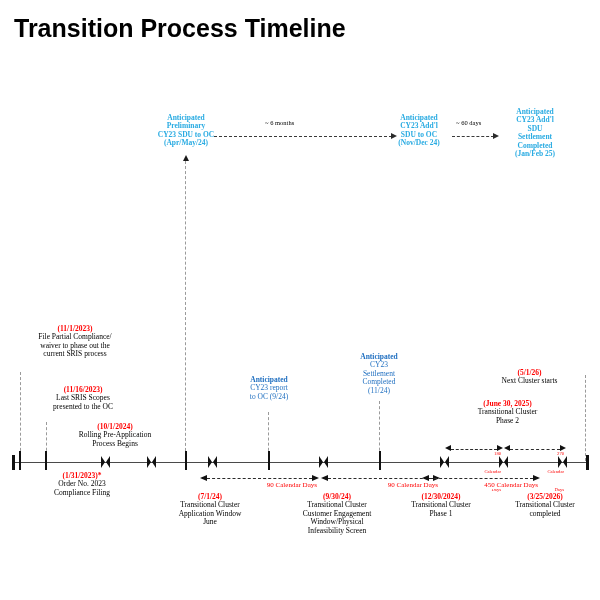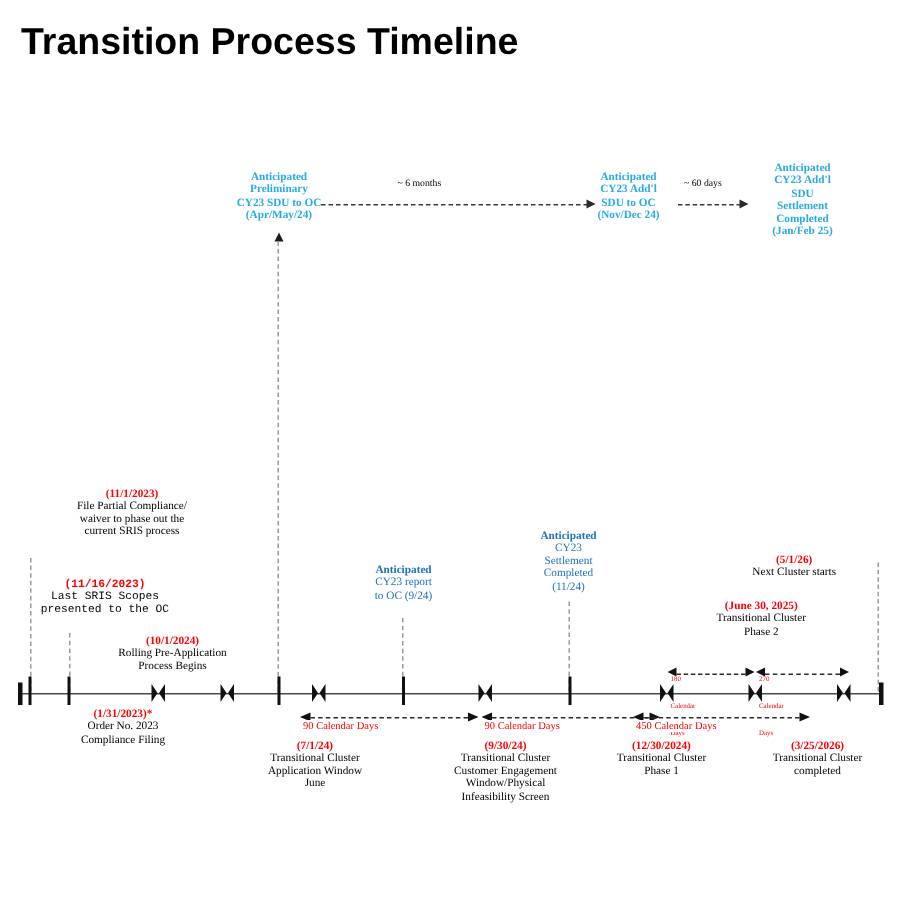--- a/index.html
+++ b/index.html
@@ -72,21 +72,21 @@
   .cspan .line{position:absolute;top:5px;left:7px;right:7px;height:0;
                border-top:1.2px dashed #2a2a2a;}
   .cspan .la{position:absolute;left:0;top:1.6px;width:0;height:0;
              border-right:7px solid #111;
              border-top:3.7px solid transparent;
              border-bottom:3.7px solid transparent;}
   .cspan .ra{position:absolute;right:0;top:1.6px;width:0;height:0;
              border-left:7px solid #111;
              border-top:3.7px solid transparent;
              border-bottom:3.7px solid transparent;}
-  .cspan .lblwrap{position:absolute;left:0;right:0;top:0px;text-align:left;}
+  .cspan .lblwrap{position:absolute;left:0;right:0;top:0px;text-align:right;}
   .cspan .lblwrap span{background:#fff;padding:0 2px;font-size:7px;color:#FF0000;white-space:nowrap;}
 
   
   .cspan.tiny .lblwrap span{font-size:4.6px;line-height:1.0;display:inline-block;}
   .cspan.tiny{height:9px;}
   .cspan.tiny .line{top:4.5px;left:6px;right:6px;}
   .cspan.tiny .la{border-right-width:6px;border-top-width:3.2px;border-bottom-width:3.2px;top:1.3px;}
   .cspan.tiny .ra{border-left-width:6px;border-top-width:3.2px;border-bottom-width:3.2px;top:1.3px;}
 
   .small-blk{font-size:7.5px;}
@@ -125,29 +125,29 @@
   <div class="arrow-r" style="left:391px;top:132.5px;"></div>
   <div class="span-note" style="left:265px;top:119px;">~ 6 months</div>
 
   <div class="hdash" style="left:452px;top:136px;width:42px;"></div>
   <div class="arrow-r" style="left:493px;top:132.5px;"></div>
   <div class="span-note" style="left:456px;top:119px;">~ 60 days</div>
 
   <div class="vtip" style="left:182.5px;top:155px;"></div>
   <div class="vlead" style="left:185px;top:161px;height:300px;"></div>
 
-  <div class="blk red small-blk" style="left:13px;top:325px;width:150px;">
+  <div class="blk red small-blk" style="left:0;top:325px;width:150px;">
     <span class="d">(11/1/2023)</span>
     <span class="t">File Partial Compliance/</span>
     <span class="t">waiver to phase out the</span>
     <span class="t">current SRIS process</span>
   </div>
   <div class="vlead" style="left:20px;top:372px;height:89px;"></div>
 
-  <div class="blk red small-blk" style="left:10px;top:386px;width:120px;font-family:Liberation Mono, monospace;">
+  <div class="blk red small-blk" style="left:23px;top:386px;width:120px;">
     <span class="d">(11/16/2023)</span>
     <span class="t">Last SRIS Scopes</span>
     <span class="t">presented to the OC</span>
   </div>
   <div class="vlead" style="left:46px;top:422px;height:39px;"></div>
 
   <div class="blk red small-blk" style="left:50px;top:423px;width:130px;">
     <span class="d">(10/1/2024)</span>
     <span class="t">Rolling Pre-Application</span>
     <span class="t">Process Begins</span>

